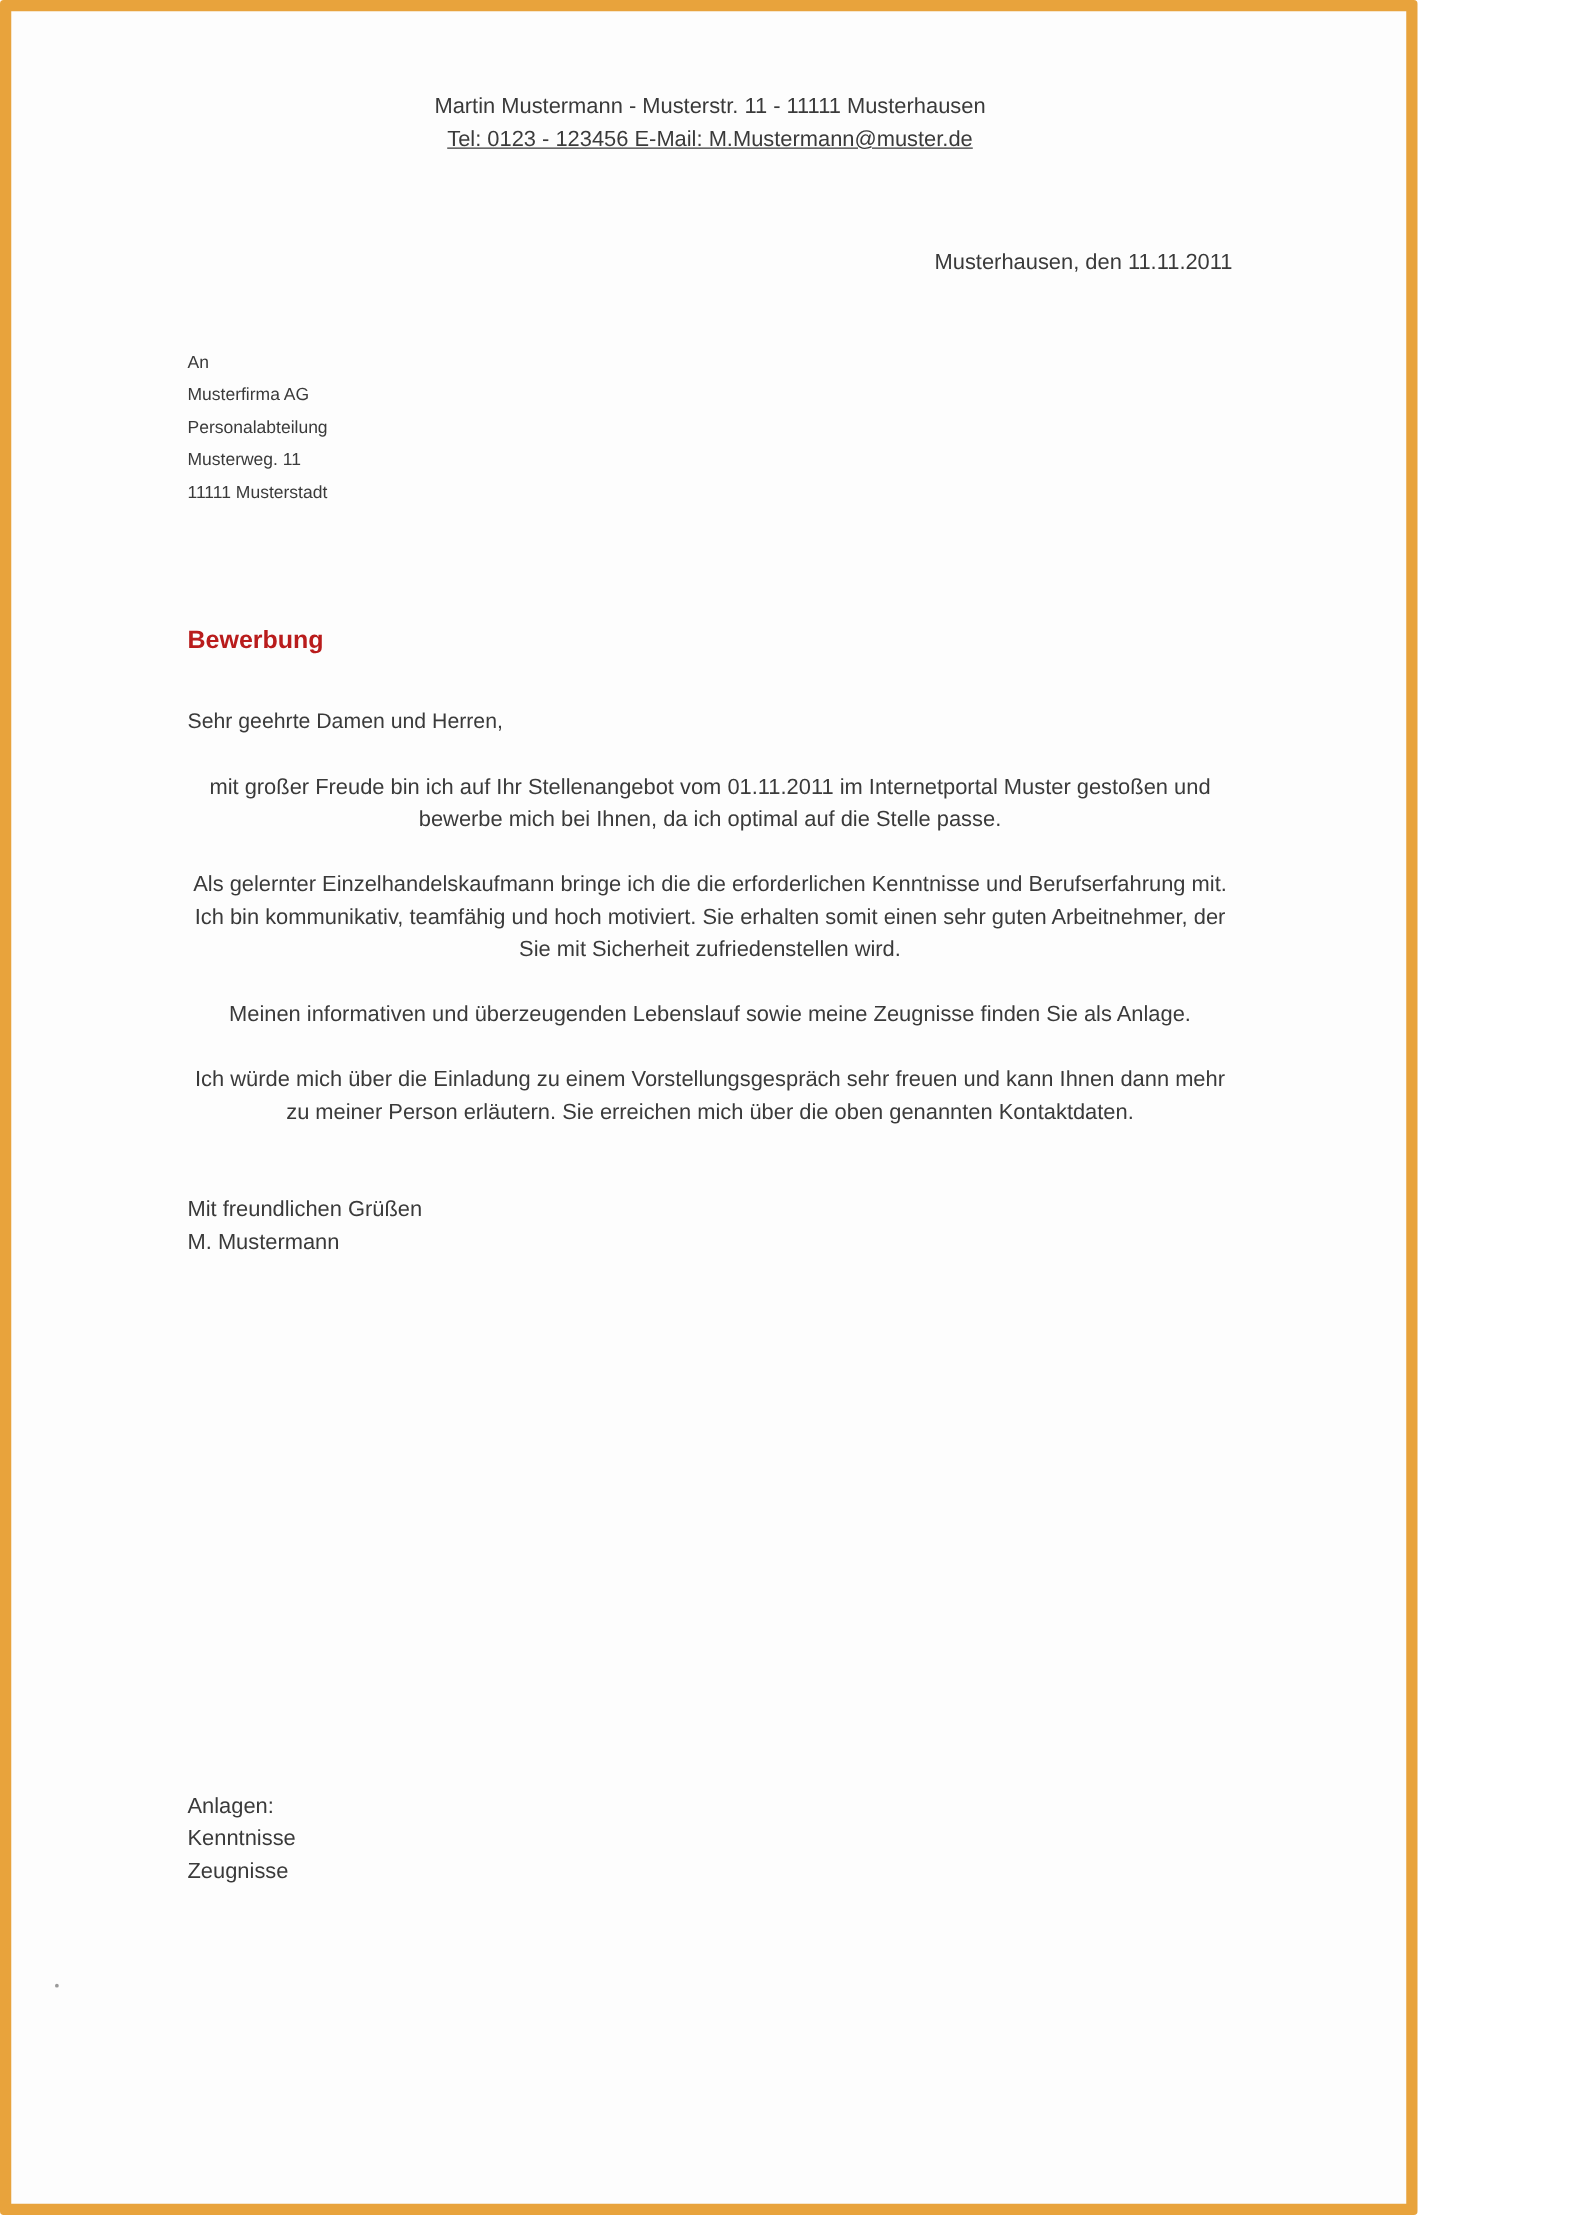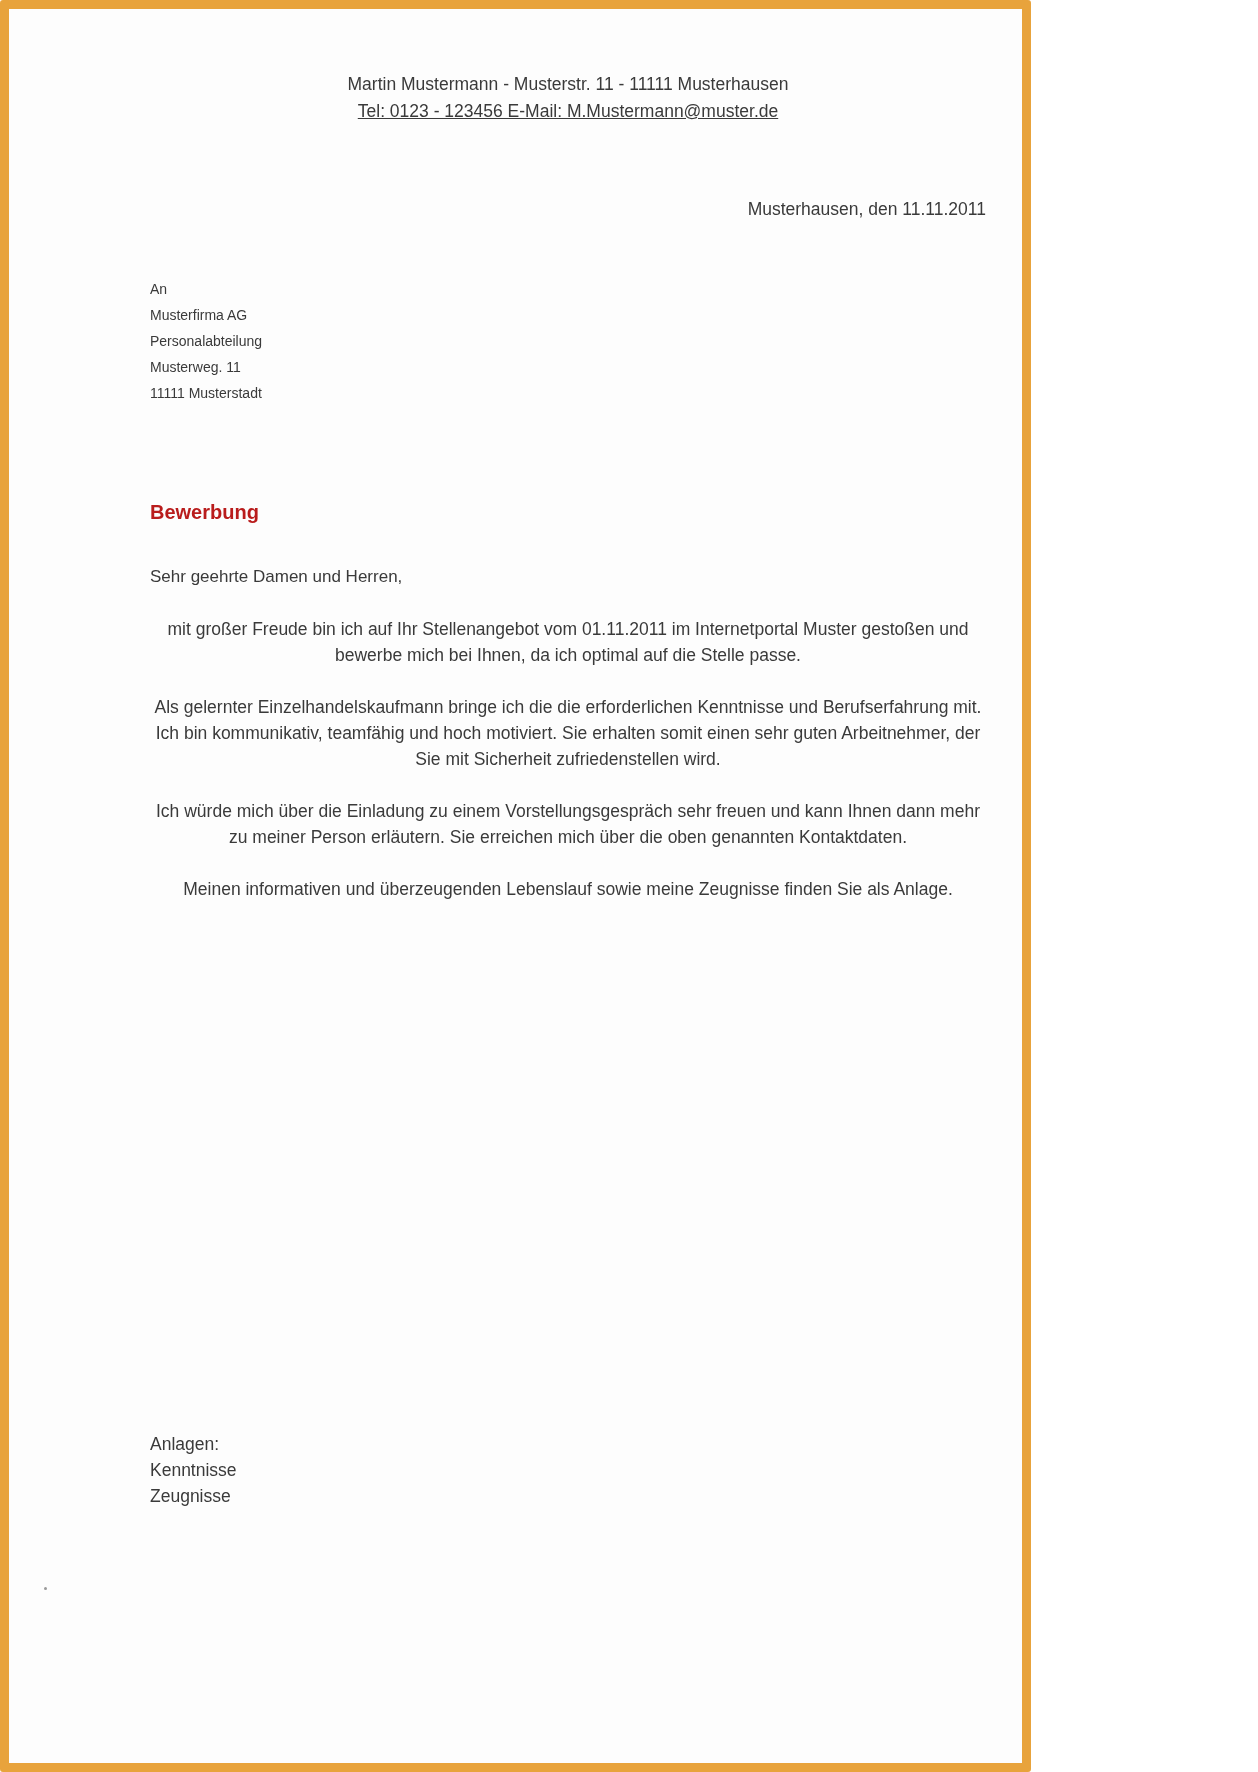--- a/index.html
+++ b/index.html
@@ -3,21 +3,21 @@
 <meta charset="utf-8">
 <style>
   html, body {
     margin: 0;
     padding: 0;
     background: #ffffff;
   }
   .page {
     position: relative;
     box-sizing: border-box;
-    width: 1031px;
+    width: 1134px;
     height: 1772px;
     border: 9px solid #E8A33C;
     border-radius: 3px;
     background: #fdfdfd;
     font-family: "Liberation Sans", sans-serif;
     color: #3a3a3a;
     overflow: hidden;
   }
   .content {
     position: absolute;
@@ -106,23 +106,27 @@
       <div>Musterweg. 11</div>
       <div>11111 Musterstadt</div>
     </div>
 
     <div class="subject">Bewerbung</div>
 
     <div class="salutation">Sehr geehrte Damen und Herren,</div>
 
     <div class="paragraph">mit großer Freude bin ich auf Ihr Stellenangebot vom 01.11.2011 im Internetportal Muster gestoßen und bewerbe mich bei Ihnen, da ich optimal auf die Stelle passe.</div>
     <div class="paragraph">Als gelernter Einzelhandelskaufmann bringe ich die die erforderlichen Kenntnisse und Berufserfahrung mit. Ich bin kommunikativ, teamfähig und hoch motiviert. Sie erhalten somit einen sehr guten Arbeitnehmer, der Sie mit Sicherheit zufriedenstellen wird.</div>
+    <div class="paragraph">Meinen informativen und überzeugenden Lebenslauf sowie meine Zeugnisse finden Sie als Anlage.</div>
     <div class="paragraph">Ich würde mich über die Einladung zu einem Vorstellungsgespräch sehr freuen und kann Ihnen dann mehr zu meiner Person erläutern. Sie erreichen mich über die oben genannten Kontaktdaten.</div>
-    <div class="paragraph">Meinen informativen und überzeugenden Lebenslauf sowie meine Zeugnisse finden Sie als Anlage.</div>
 
+    <div class="closing">
+      <div>Mit freundlichen Grüßen</div>
+      <div>M. Mustermann</div>
+    </div>
 
   </div>
 
   <div class="attachments">
     <div class="attachments-label">Anlagen:</div>
     <div>Kenntnisse</div>
     <div>Zeugnisse</div>
   </div>
 
   <div class="stray-mark"></div>

